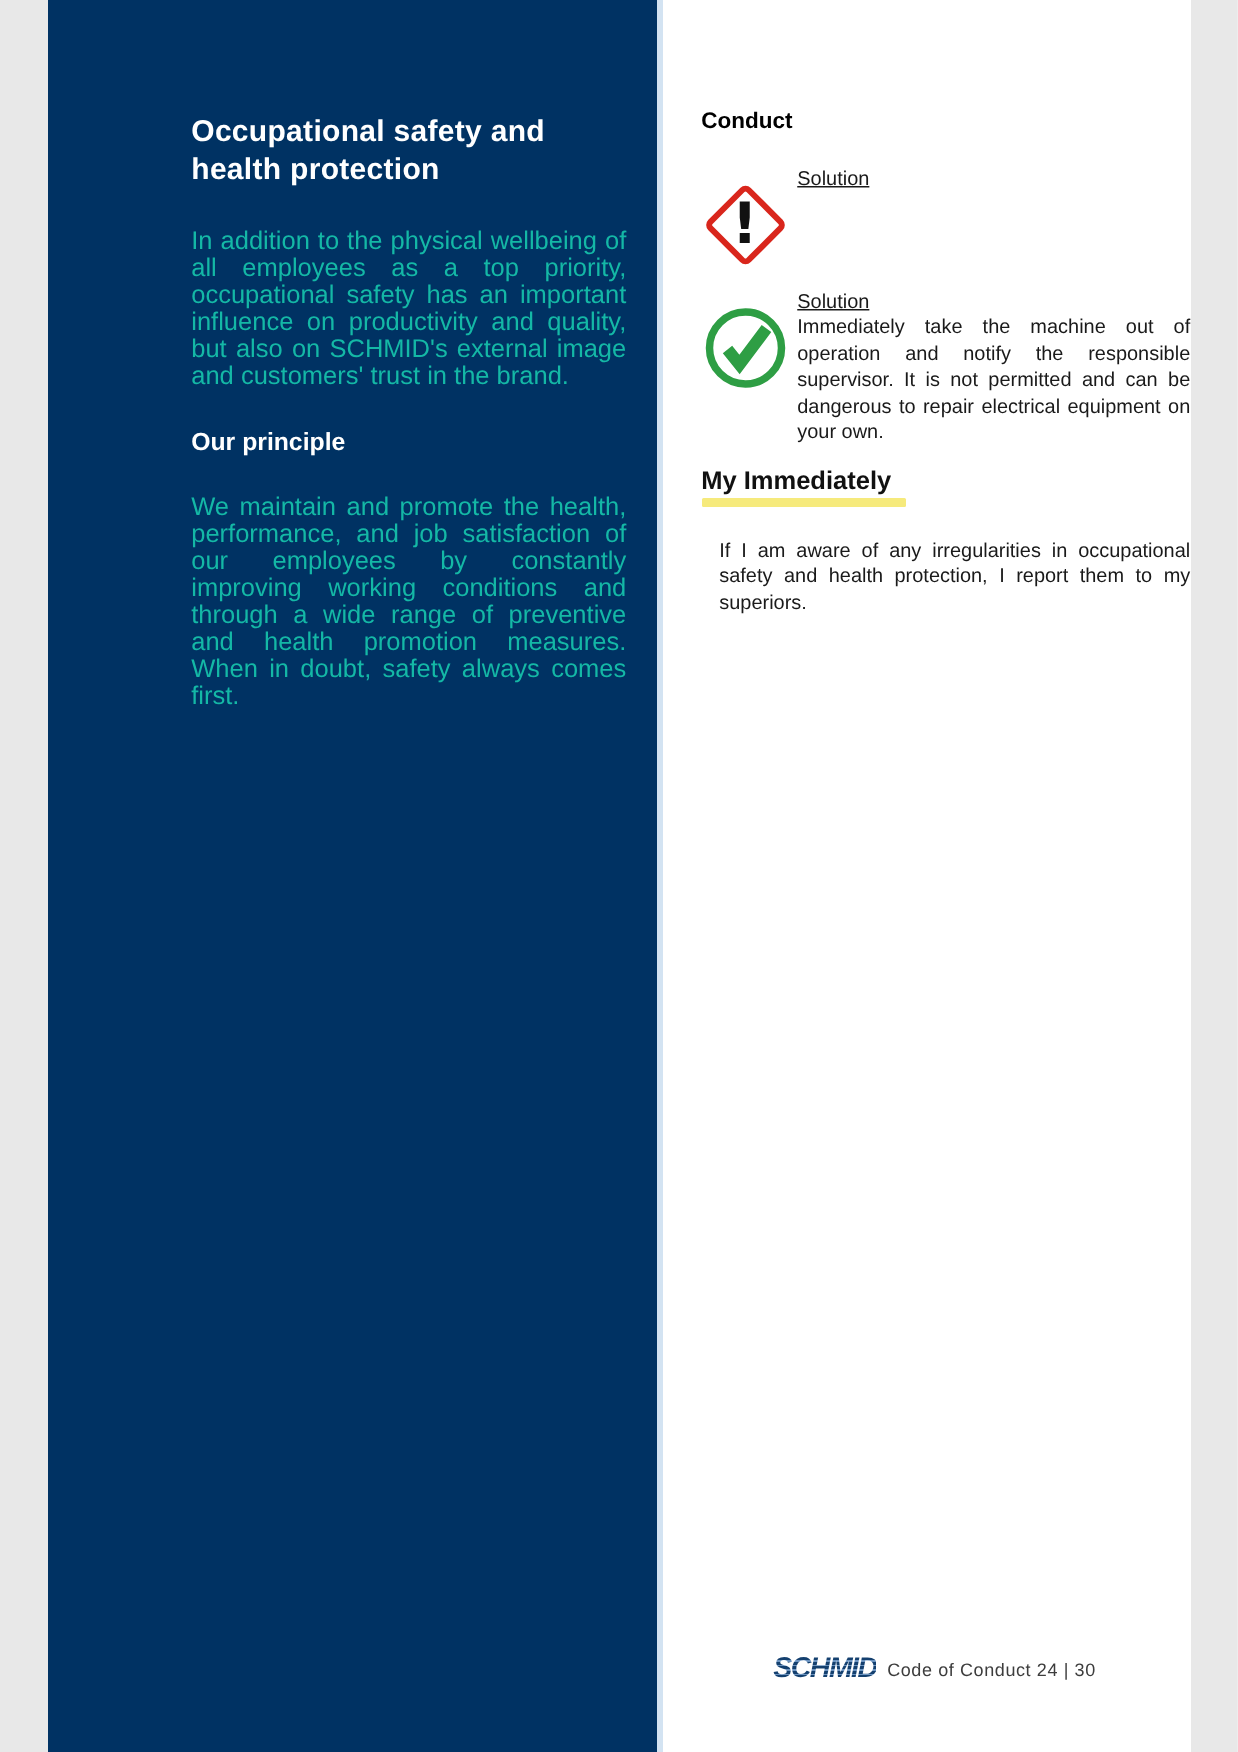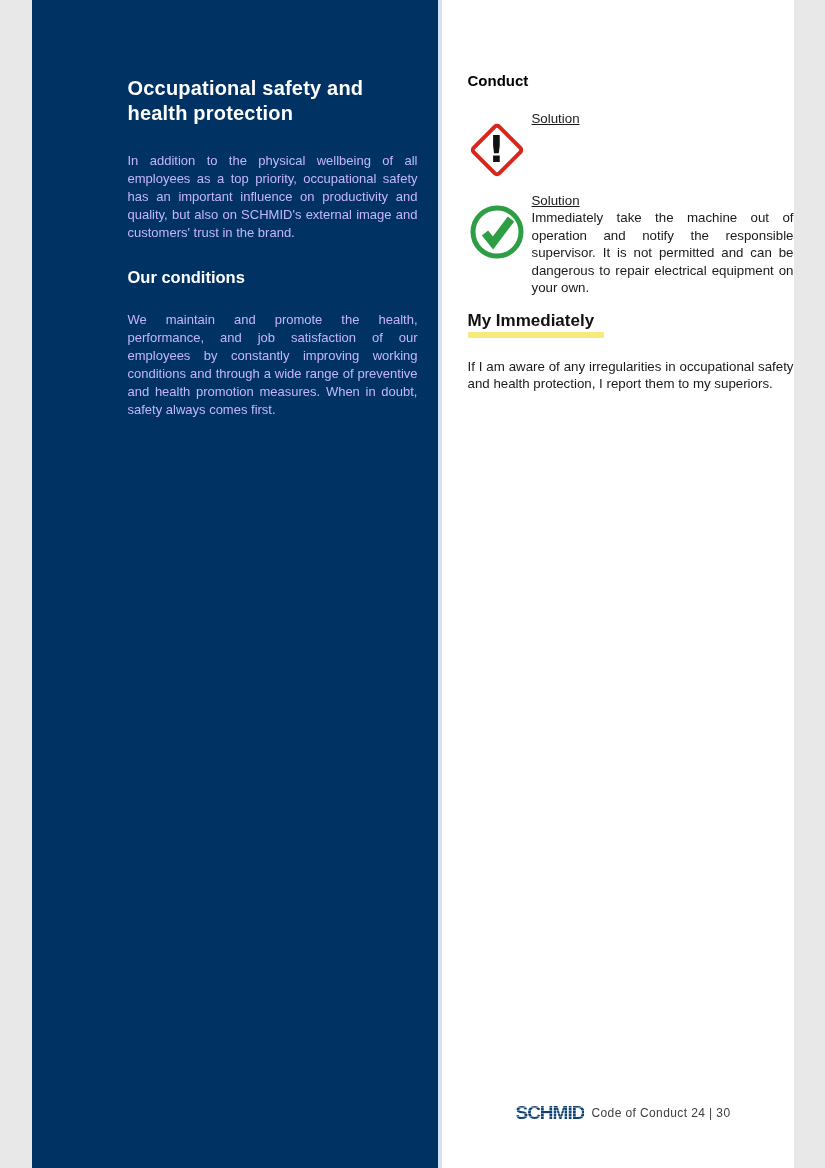--- a/index.html
+++ b/index.html
@@ -21,22 +21,22 @@
     color:#ffffff;
   }
   .left-content{
     position:absolute;left:96px;top:76px;width:290px;
   }
   .lp-title{
     font-size:20px;font-weight:bold;line-height:25px;
     margin:0 0 26px 0;letter-spacing:0.2px;
   }
   .lp-body{
-    font-size:13px;line-height:18px;
-    text-align:justify;margin:0 0 26px 0;color:#c4b5fd;
+    font-size:17px;line-height:18px;
+    text-align:justify;margin:0 0 26px 0;color:#14b8a6;
   }
   .lp-sub{
     font-size:16.5px;font-weight:bold;margin:0 0 24px 0;
   }
   
   .right-panel{
     position:absolute;left:436px;top:72px;width:326px;
     color:#1a1a1a;
   }
   .rp-heading{
@@ -81,48 +81,48 @@
   .contrib-heading{
     font-size:17px;font-weight:bold;margin:0;color:#111;
     display:inline-block;position:relative;z-index:1;
   }
   .contrib-underline{
     width:136px;height:6px;background:#f6ea7c;
     margin:1px 0 0 0;border-radius:1px;
   }
   .contrib-body{
     font-size:13.3px;line-height:17.5px;text-align:justify;
-    margin:20px 0 0 0;
+    margin:20px 0 0 12px;
   }
   
   .footer{
     position:absolute;right:63px;bottom:44px;
     display:flex;align-items:center;gap:7px;
   }
   .schmid-logo{
-    font-weight:800;font-size:19px;letter-spacing:-1px;
+    font-weight:800;font-style:italic;font-size:19px;letter-spacing:-1px;
     background:repeating-linear-gradient(180deg,#14406f 0px,#14406f 2px,#6b93c0 2px,#6b93c0 3px);
     -webkit-background-clip:text;background-clip:text;color:transparent;
     font-family:"Liberation Sans", sans-serif;
   }
   .footer-label{
     font-size:12px;color:#3d3d3d;letter-spacing:0.4px;
     font-family:"Liberation Sans", sans-serif;
   }
 </style>
 </head>
 <body>
 
 <div class="page">
 
   <div class="left-panel">
     <div class="left-content">
       <h1 class="lp-title">Occupational safety and health protection</h1>
       <p class="lp-body">In addition to the physical wellbeing of all employees as a top priority, occupational safety has an important influence on productivity and quality, but also on SCHMID's external image and customers' trust in the brand.</p>
-      <h2 class="lp-sub">Our conditions</h2>
+      <h2 class="lp-sub">Our principle</h2>
       <p class="lp-body">We maintain and promote the health, performance, and job satisfaction of our employees by constantly improving working conditions and through a wide range of preventive and health promotion measures. When in doubt, safety always comes first.</p>
     </div>
   </div>
 
   <div class="right-panel">
     <h2 class="rp-heading">Conduct</h2>
 
     <div class="case-row">
       <div class="icon-cell">
         <div class="hazard-wrap">

